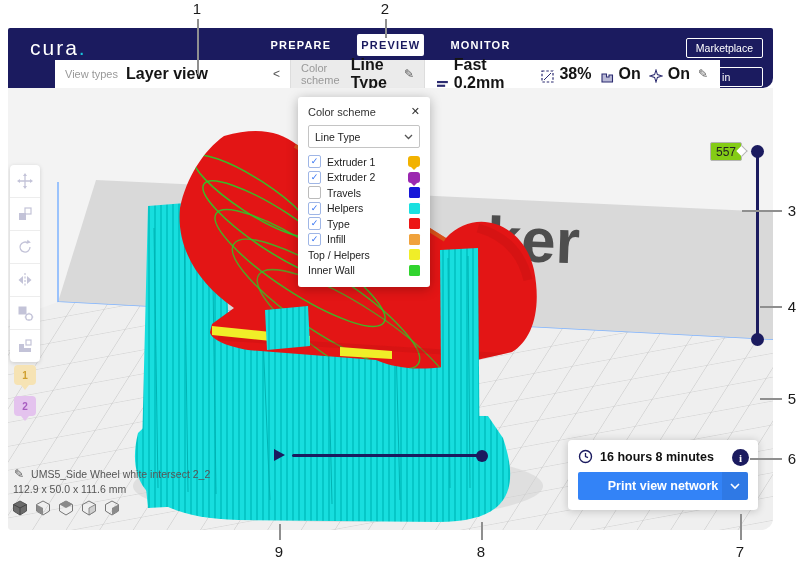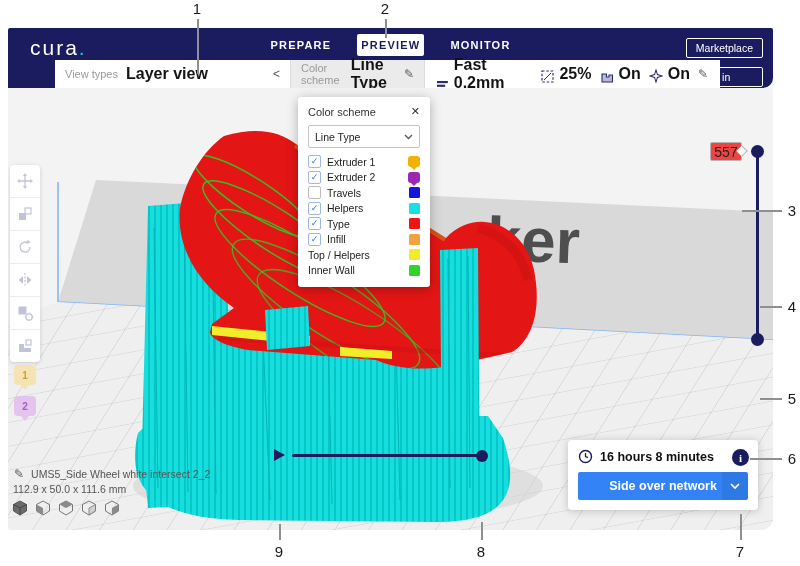--- a/index.html
+++ b/index.html
@@ -70,22 +70,22 @@
   .cb.off{border-color:#bbb;}
   .swatch{margin-left:auto;width:11px;height:11px;border-radius:1.5px;flex:0 0 auto;}
   .swatch.tag{width:12px;height:11px;border-radius:3px;position:relative;}
   .swatch.tag::after{content:'';position:absolute;left:3px;bottom:-3px;border-left:3px solid transparent;
       border-right:3px solid transparent;border-top:3.5px solid;}
   
   .vline{position:absolute;left:748px;top:123px;width:3px;height:188px;background:#1b1b5f;border-radius:2px;}
   .vhandle{position:absolute;width:13px;height:13px;border-radius:50%;background:#1b1b5f;cursor:pointer;}
   .vhandle.top{left:743px;top:117px;}
   .vhandle.bottom{left:743px;top:305px;}
-  .vtip{position:absolute;left:702px;top:114px;width:30px;height:17px;background:#ef4444;
-        border:1px solid #b5b5b5;border-radius:2px;font-size:14px;color:#222;display:flex;
+  .vtip{position:absolute;left:702px;top:114px;width:30px;height:17px;background:#84cc16;
+        border:1px solid #b5b5b5;border-radius:2px;font-size:12px;color:#222;display:flex;
         align-items:center;justify-content:center;}
   .vtip::after{content:'';position:absolute;right:-4.5px;top:4px;width:7px;height:7px;background:#fff;
         border-top:1px solid #b5b5b5;border-right:1px solid #b5b5b5;transform:rotate(45deg);}
   
   .play-tri{position:absolute;left:266px;top:421px;width:0;height:0;border-left:11px solid #1b1b5f;
             border-top:6.5px solid transparent;border-bottom:6.5px solid transparent;cursor:pointer;}
   .hline{position:absolute;left:284px;top:426px;width:190px;height:3px;background:#1b1b5f;border-radius:2px;}
   .hhandle{position:absolute;left:468px;top:422px;width:12px;height:12px;border-radius:50%;
            background:#1b1b5f;cursor:pointer;}
   
@@ -143,21 +143,21 @@
               <rect x="0" y="5.6" width="9" height="2.4" fill="#2b2b70"></rect>
               <rect x="0" y="9.7" width="6" height="2.4" fill="#2b2b70"></rect>
             </svg>
           <span class="tb-value">Fast 0.2mm</span>
         </span>
         <span class="setting">
           <svg width="13" height="13" viewBox="0 0 13 13">
               <rect x="1" y="1" width="11" height="11" fill="none" stroke="#2b2b70" stroke-width="1.2" stroke-dasharray="2.5 1.8"></rect>
               <path d="M3 10L10 3" stroke="#2b2b70" stroke-width="1"></path>
             </svg>
-          <span class="tb-value">25%</span>
+          <span class="tb-value">38%</span>
         </span>
         <span class="setting">
           <svg width="14" height="13" viewBox="0 0 14 13">
               <path d="M2 12V4h4.5v3H9V5h3.5v7z" fill="#b9b9d6" stroke="#2b2b70" stroke-width="1.1"></path>
             </svg>
           <span class="tb-value">On</span>
         </span>
         <span class="setting">
           <svg width="14" height="14" viewBox="0 0 15 15">
               <path d="M7.5 1L9 6l5 1.5L9 9l-1.5 5L6 9 1 7.5 6 6Z" fill="none" stroke="#2b2b70" stroke-width="1.1"></path>
@@ -358,21 +358,21 @@
     <div class="print-panel">
       <div class="pp-row1">
         <svg width="15" height="15" viewBox="0 0 15 15">
             <circle cx="7.5" cy="7.5" r="6" fill="none" stroke="#1b1b5f" stroke-width="1.4"></circle>
             <path d="M7.5 4v3.5l2.5 1.2" stroke="#1b1b5f" stroke-width="1.3" fill="none"></path>
           </svg>
         <span>16 hours 8 minutes</span>
       </div>
       <div class="pp-info">i</div>
       <div class="pp-btn">
-        <span>Side over network</span>
+        <span>Print view network</span>
         <span class="pp-btn-chev">
           <svg width="10" height="7" viewBox="0 0 10 7">
               <path d="M1 1l4 4 4-4" stroke="#fff" stroke-width="1.6" fill="none"></path>
             </svg>
         </span>
       </div>
     </div>
 
   </div>
 

